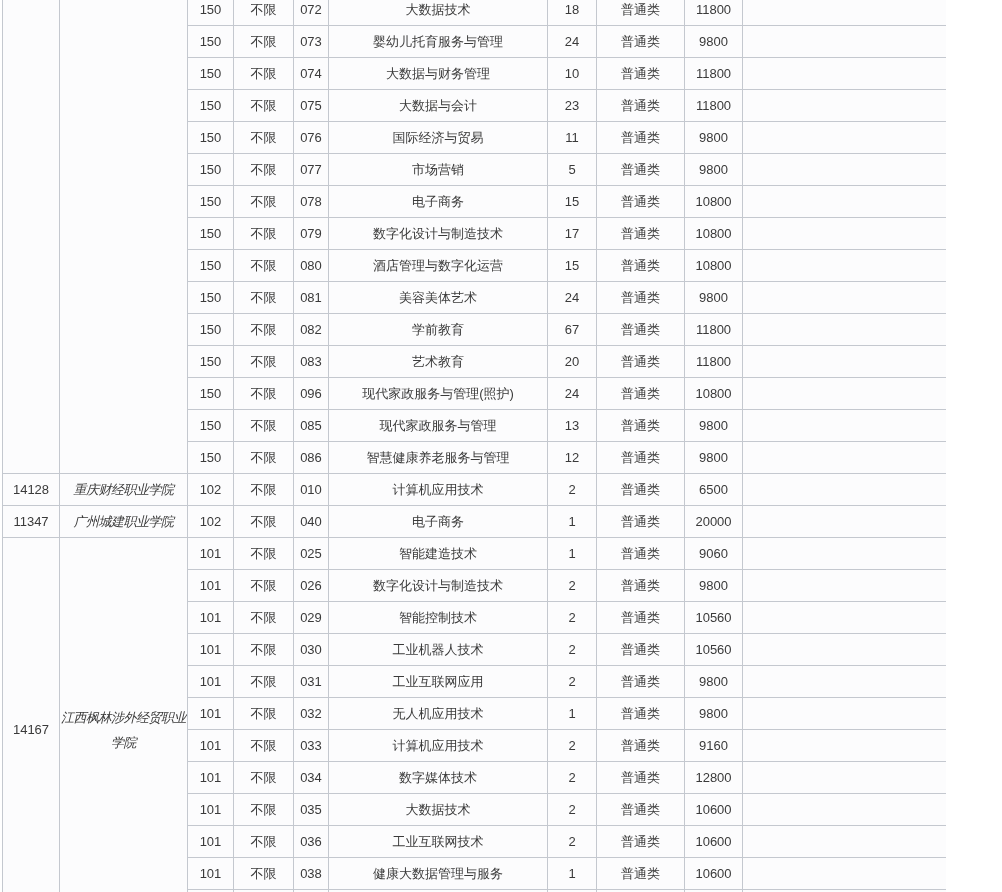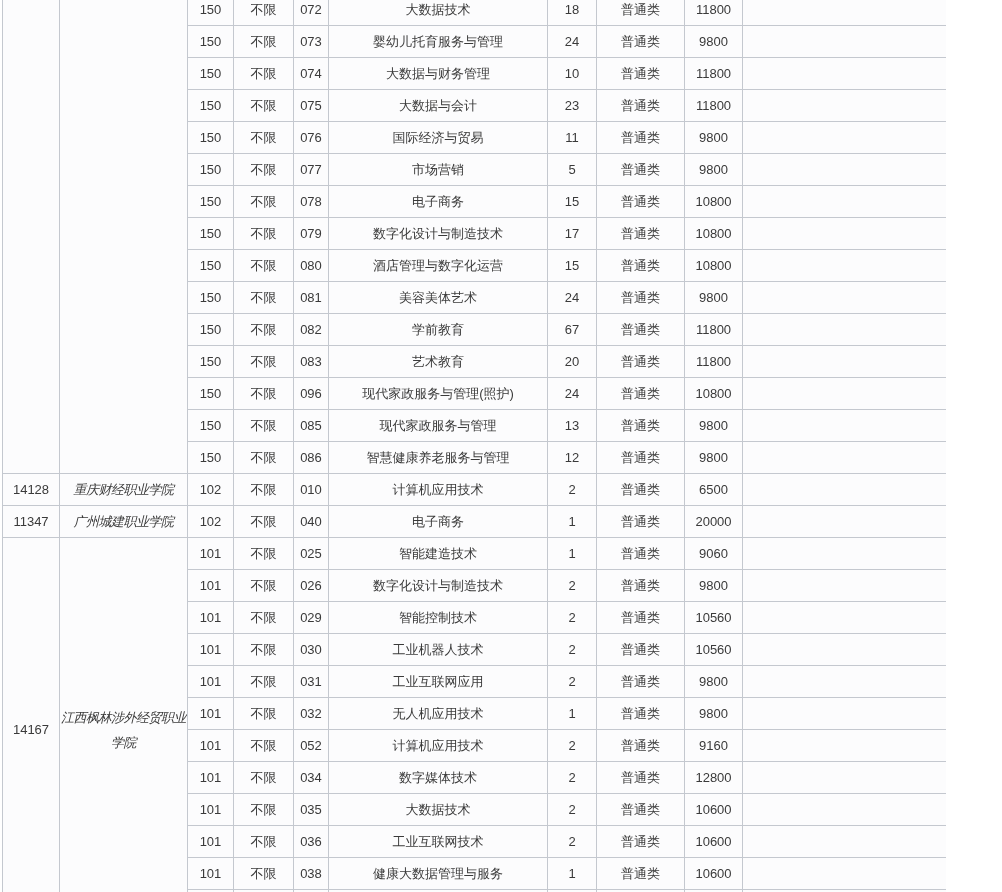--- a/index.html
+++ b/index.html
@@ -307,21 +307,21 @@
           <td class="major-code-cell">032</td>
           <td class="major-name-cell">无人机应用技术</td>
           <td class="count-cell">1</td>
           <td class="category-cell">普通类</td>
           <td class="fee-cell">9800</td>
           <td class="note-cell"></td>
         </tr>
         <tr>
           <td class="plan-code-cell">101</td>
           <td class="requirement-cell">不限</td>
-          <td class="major-code-cell">052</td>
+          <td class="major-code-cell">033</td>
           <td class="major-name-cell">计算机应用技术</td>
           <td class="count-cell">2</td>
           <td class="category-cell">普通类</td>
           <td class="fee-cell">9160</td>
           <td class="note-cell"></td>
         </tr>
         <tr>
           <td class="plan-code-cell">101</td>
           <td class="requirement-cell">不限</td>
           <td class="major-code-cell">034</td>

